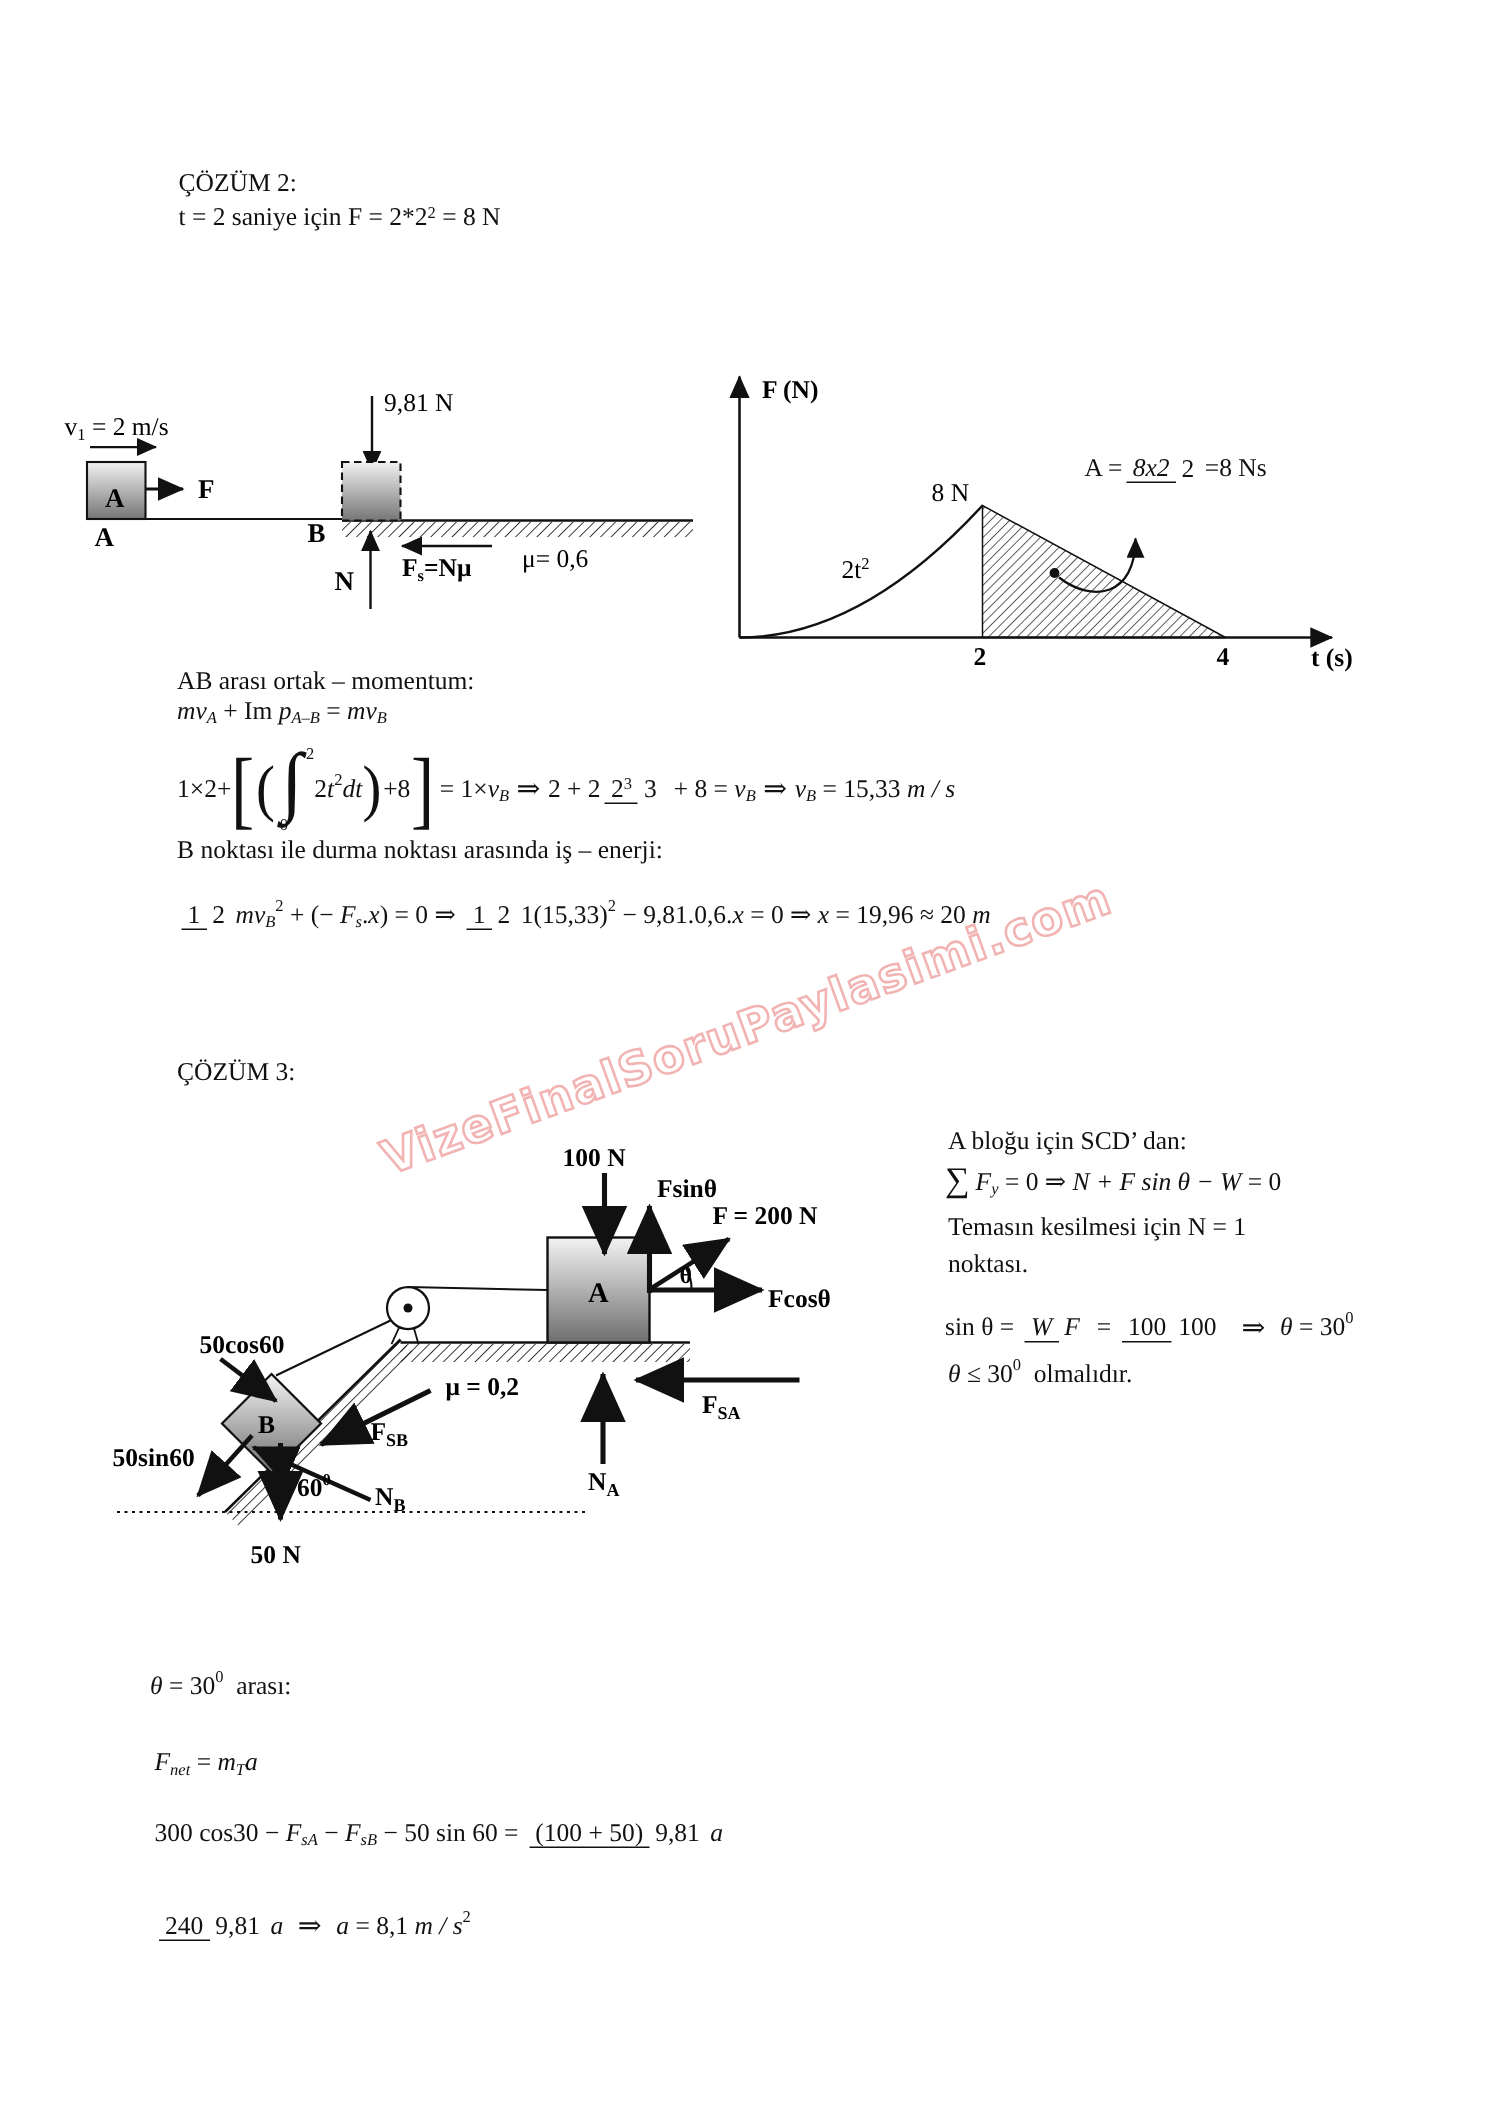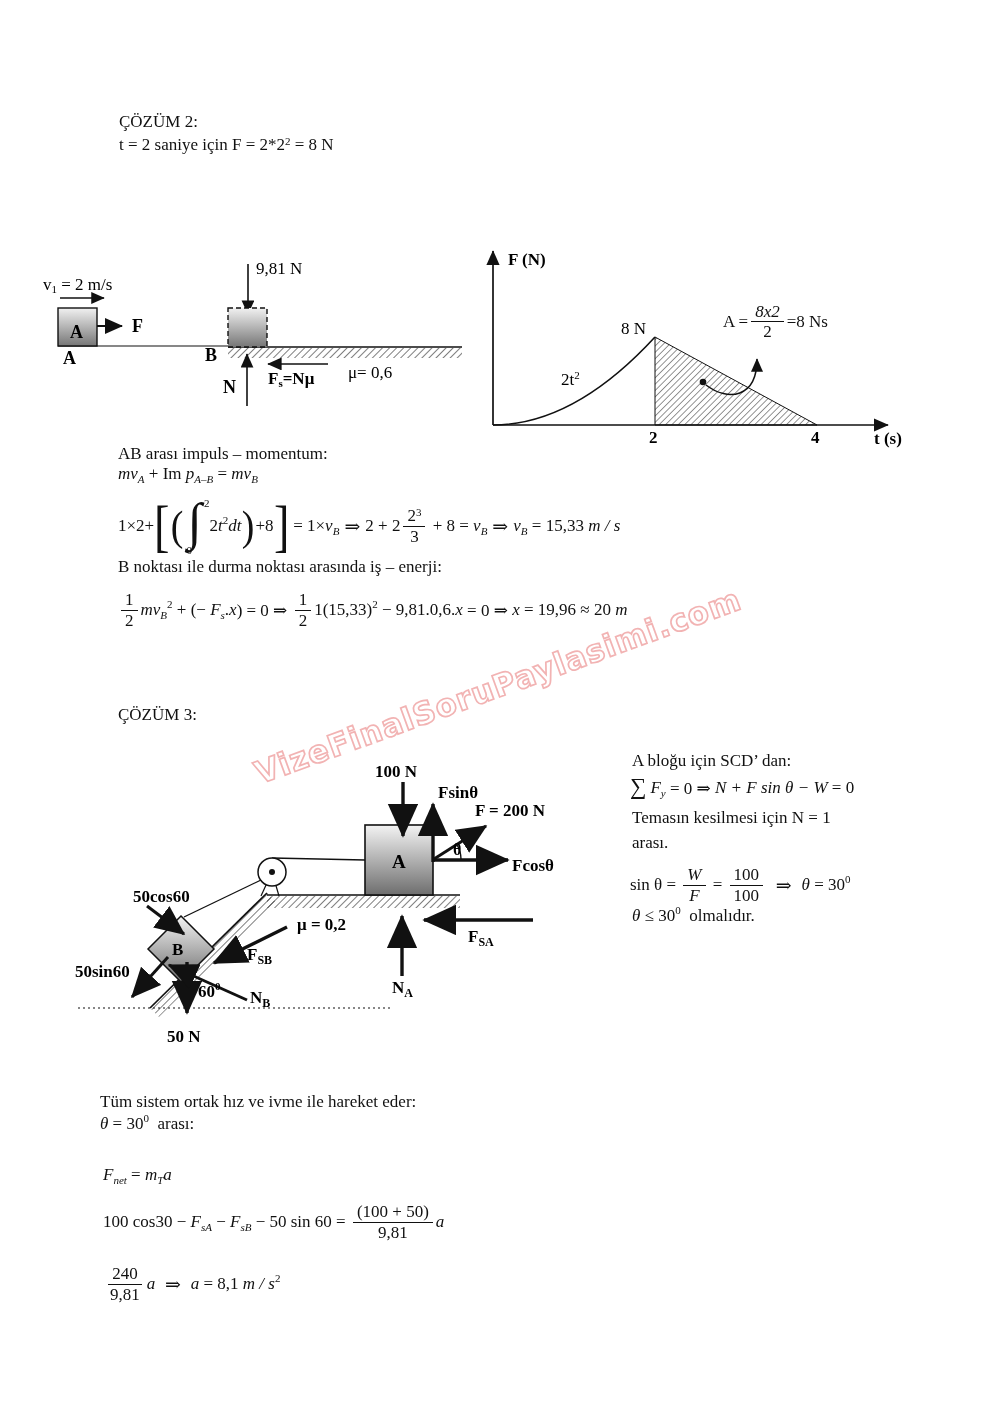--- a/index.html
+++ b/index.html
@@ -7,21 +7,21 @@
         font-family:"Liberation Serif","DejaVu Serif",serif;color:#111;overflow:hidden;}
   .abs{position:absolute;}
   .b{font-weight:normal;}
   .i{font-style:italic;}
   .t17{font-size:17px;line-height:1.25;}
   .eq{display:flex;align-items:center;white-space:pre;font-size:17px;}
   .eq>span{white-space:pre;}
   .sb{font-size:11px;position:relative;top:5px;}
   .sp{font-size:11px;position:relative;top:-6px;}
   .supin{font-size:11px;vertical-align:5px;}
-  .frac{display:inline-flex;flex-direction:column;align-items:center;line-height:1.12;margin:0 3px;}
+  .frac{display:inline-flex;flex-direction:row;align-items:center;line-height:1.12;margin:0 3px;}
   .frac .fn{border-bottom:1.4px solid #111;padding:0 4px;text-align:center;}
   .frac .fd{padding:0 4px;text-align:center;}
   .bk{font-size:58px;font-weight:300;line-height:0.95;transform:scaleX(0.8);margin:0 -2px;}
   .pn{font-size:42px;font-weight:300;line-height:1;transform:scaleX(0.9);}
   .im{font-size:19px;margin:0 5px;}
   .intw{position:relative;width:22px;height:60px;margin:0 2px;}
   .intw .ig{position:absolute;left:2px;top:-4px;font-size:52px;line-height:60px;}
   .intw .ihi{position:absolute;right:-2px;top:1px;font-size:11px;}
   .intw .ilo{position:absolute;left:1px;bottom:0;font-size:11px;}
   .sum{font-size:23px;position:relative;top:-1px;margin-right:4px;}
@@ -102,21 +102,21 @@
     <circle cx="243" cy="147" r="3.3" fill="#111"></circle>
     <path d="M246,150 C268,167 297,163 297,124" fill="none" stroke="#111" stroke-width="1.5" marker-end="url(#ga)"></path>
   </svg>
 
   <div class="abs eq layer" style="left:723px;top:302px">
     <span>A =</span>
     <span class="frac"><span class="fn i">8x2</span><span class="fd">2</span></span>
     <span>=8 Ns</span>
   </div>
 
-  <div class="abs t17 layer" style="left:118px;top:443px">AB arası impuls – momentum:</div>
+  <div class="abs t17 layer" style="left:118px;top:443px">AB arası ortak – momentum:</div>
 
   <div class="abs eq layer" style="left:118px;top:464px">
     <span class="i">mv</span><span class="sb i">A</span><span> + Im </span><span class="i">p</span><span class="sb i">A–B</span><span> = </span><span class="i">mv</span><span class="sb i">B</span>
   </div>
 
   <div class="abs eq layer" style="left:118px;top:490px;height:72px">
     <span>1×2+</span>
     <span class="bk">[</span>
     <span class="pn">(</span>
     <span class="intw"><span class="ig">∫</span><span class="ihi">2</span><span class="ilo">0</span></span>
@@ -209,41 +209,40 @@
     <text x="148" y="247" font-size="17" font-weight="bold"><tspan>60</tspan><tspan dy="-7" font-size="11">0</tspan></text>
   </svg>
 
   <div class="abs t17 layer" style="left:632px;top:750px">A bloğu için SCD’ dan:</div>
   <div class="abs eq layer" style="left:630px;top:773px;height:30px">
     <span class="sum">∑</span>
     <span class="i">F</span><span class="sb i">y</span>
     <span> = 0 ⇒ </span><span class="i">N + F sin θ − W</span><span> = 0</span>
   </div>
   <div class="abs t17 layer" style="left:632px;top:807px">Temasın kesilmesi için N = 1</div>
-  <div class="abs t17 layer" style="left:632px;top:832px">arası.</div>
+  <div class="abs t17 layer" style="left:632px;top:832px">noktası.</div>
   <div class="abs eq layer" style="left:630px;top:860px;height:50px">
     <span>sin θ = </span>
     <span class="frac"><span class="fn i">W</span><span class="fd i">F</span></span>
     <span> = </span>
     <span class="frac"><span class="fn">100</span><span class="fd">100</span></span>
     <span class="im"> ⇒ </span><span class="i">θ</span><span> = 30</span><span class="sp">0</span>
   </div>
   <div class="abs eq layer" style="left:632px;top:906px">
     <span class="i">θ</span><span> ≤ 30</span><span class="sp">0</span><span>  olmalıdır.</span>
   </div>
 
-  <div class="abs t17 layer" style="left:100px;top:1091px">Tüm sistem ortak hız ve ivme ile hareket eder:</div>
   <div class="abs eq layer" style="left:100px;top:1114px">
     <span class="i">θ</span><span> = 30</span><span class="sp">0</span><span>  arası:</span>
   </div>
   <div class="abs eq layer" style="left:103px;top:1165px">
     <span class="i">F</span><span class="sb i">net</span><span> = </span><span class="i">m</span><span class="sb i">T</span><span class="i">a</span>
   </div>
   <div class="abs eq layer" style="left:103px;top:1196px;height:52px">
-    <span>100 cos30 − </span><span class="i">F</span><span class="sb i">sA</span><span> − </span><span class="i">F</span><span class="sb i">sB</span><span> − 50 sin 60 = </span>
+    <span>300 cos30 − </span><span class="i">F</span><span class="sb i">sA</span><span> − </span><span class="i">F</span><span class="sb i">sB</span><span> − 50 sin 60 = </span>
     <span class="frac"><span class="fn">(100 + 50)</span><span class="fd">9,81</span></span>
     <span class="i">a</span>
   </div>
   <div class="abs eq layer" style="left:103px;top:1258px;height:52px">
     <span class="frac"><span class="fn">240</span><span class="fd">9,81</span></span>
     <span class="i">a</span><span class="im"> ⇒ </span><span class="i">a</span><span> = 8,1 </span><span class="i">m / s</span><span class="sp">2</span>
   </div>
 
 </div>
 

